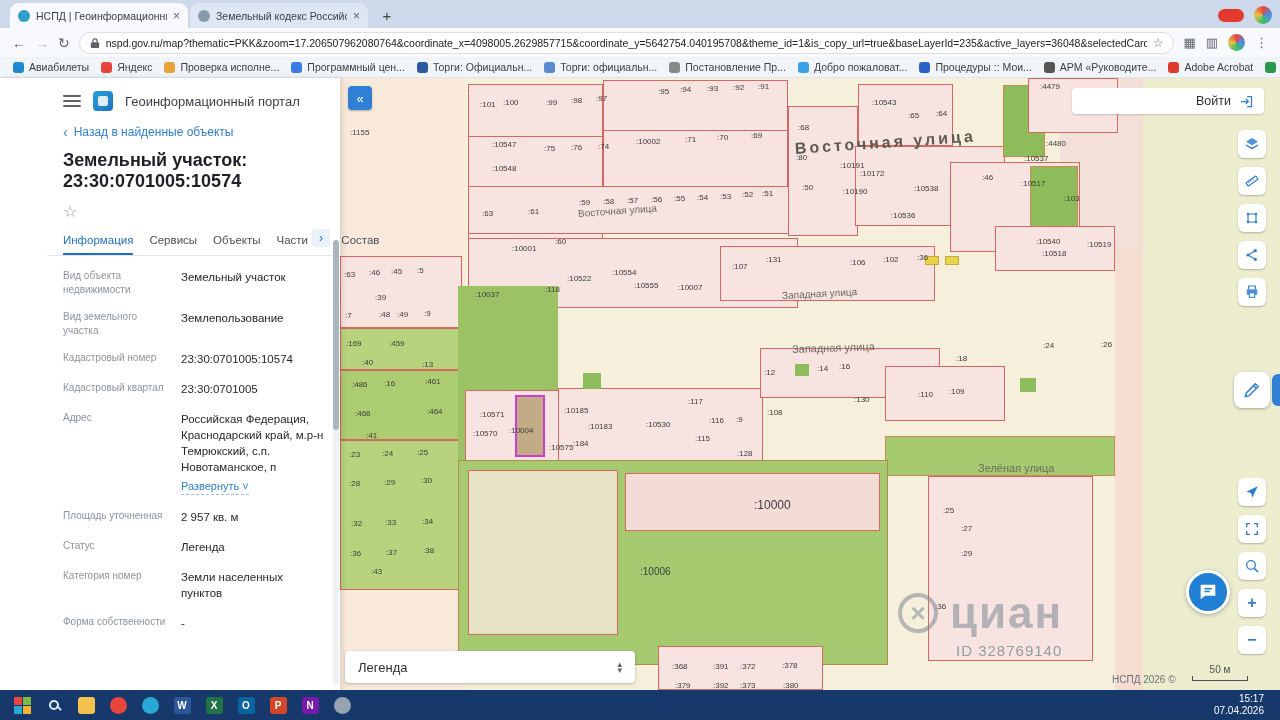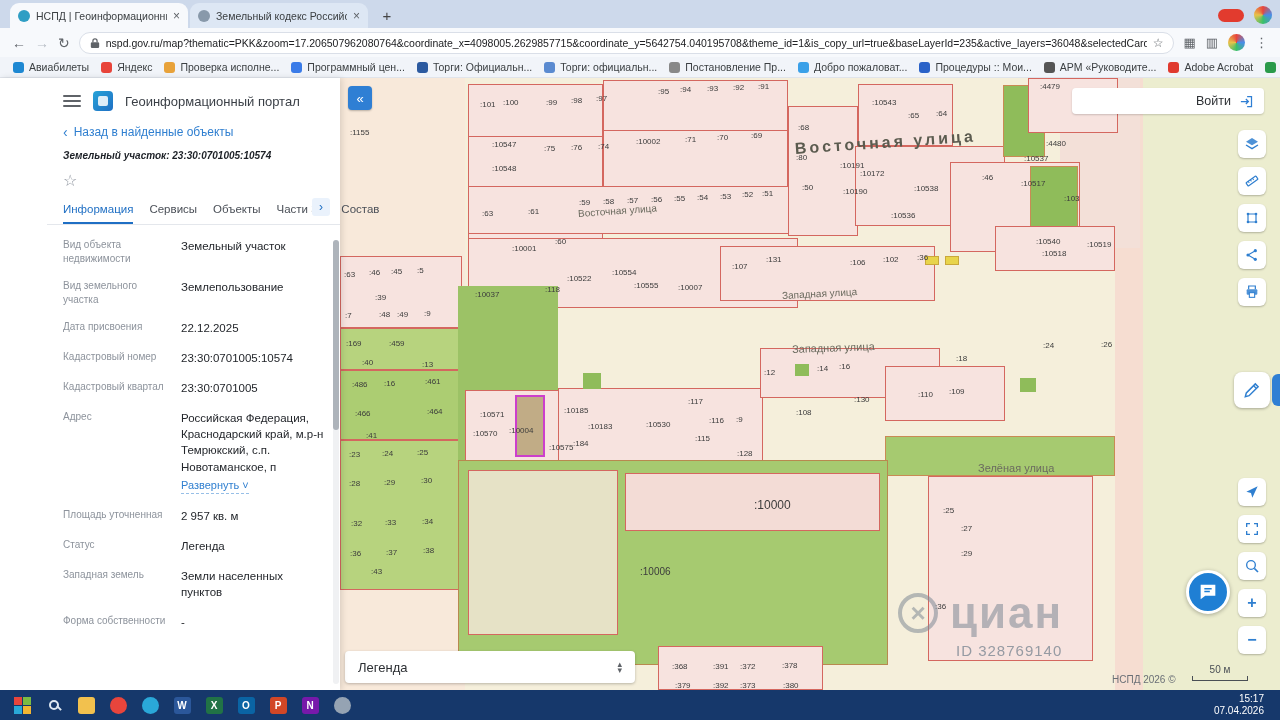--- a/index.html
+++ b/index.html
@@ -36,21 +36,21 @@
 
 .panel{position:absolute;left:0;top:78px;width:340px;height:612px;background:#fff;z-index:20;box-shadow:2px 0 6px rgba(0,0,0,.12);padding-left:47px;}
 .p-header{display:flex;align-items:center;gap:12px;padding:13px 16px 6px;}
 .hamburger{width:18px;display:flex;flex-direction:column;gap:3px;}
 .hamburger span{height:2px;background:#5f6368;border-radius:1px;}
 .p-logo{width:20px;height:20px;border-radius:4px;background:linear-gradient(135deg,#27a3d8,#1f6fc4);position:relative;flex:none;}
 .p-logo::after{content:"";position:absolute;left:5px;top:5px;right:5px;bottom:5px;background:#fff;border-radius:2px;opacity:.85;}
 .portal-title{font-size:13px;color:#3a3f46;}
 .back-row{display:flex;align-items:center;gap:6px;color:#2f7fd0;font-size:12px;padding:8px 16px 2px;}
 .back-chevron{font-size:14px;line-height:1;}
-.obj-title{font-size:10px;font-weight:bold;color:#1d2127;padding:9px 16px 2px;font-style:italic;}
+.obj-title{font-size:18px;font-weight:bold;color:#1d2127;padding:9px 16px 2px;}
 .star-row{padding:8px 16px 0;color:#9096a0;font-size:16px;}
 .ptabs{display:flex;gap:16px;padding:4px 16px 0;border-bottom:1px solid #e4e7ec;position:relative;}
 .ptab{font-size:11.5px;color:#4a4f57;padding:9px 0;white-space:nowrap;}
 .ptab.active{color:#1f6fc4;box-shadow:inset 0 -2px 0 #1f6fc4;}
 .ptabs-next{position:absolute;right:10px;top:8px;width:18px;height:18px;background:#eaf2fc;color:#1f6fc4;border-radius:3px;display:flex;align-items:center;justify-content:center;font-size:12px;}
 .fields{padding:6px 0;height:428px;overflow:hidden;}
 .field{display:flex;padding:7px 16px;}
 .f-label{width:118px;flex:none;font-size:10px;color:#8d939c;line-height:1.35;padding-right:10px;}
 .f-value{font-size:11.5px;color:#23262b;line-height:1.4;min-width:0;}
 .expand-link{color:#2f7fd0;font-size:11px;margin-top:3px;display:inline-block;border-bottom:1px dashed rgba(47,127,208,.5);}
@@ -222,45 +222,41 @@
   <div class="fields" id="panel-fields">
       <div class="field">
         <div class="f-label">Вид объекта недвижимости</div>
         <div class="f-value">Земельный участок</div>
       </div>
       <div class="field">
         <div class="f-label">Вид земельного участка</div>
         <div class="f-value">Землепользование</div>
       </div>
       <div class="field">
-        <div class="f-label">Дата присвоения</div>
-        <div class="f-value">22.12.2025</div>
-      </div>
-      <div class="field">
         <div class="f-label">Кадастровый номер</div>
         <div class="f-value">23:30:0701005:10574</div>
       </div>
       <div class="field">
         <div class="f-label">Кадастровый квартал</div>
         <div class="f-value">23:30:0701005</div>
       </div>
       <div class="field">
         <div class="f-label">Адрес</div>
         <div class="f-value">Российская Федерация, Краснодарский край, м.р-н Темрюкский, с.п. Новотаманское, п<div class="expand-link">Развернуть ˅</div></div>
       </div>
       <div class="field">
         <div class="f-label">Площадь уточненная</div>
         <div class="f-value">2 957 кв. м</div>
       </div>
       <div class="field">
         <div class="f-label">Статус</div>
         <div class="f-value">Легенда</div>
       </div>
       <div class="field">
-        <div class="f-label">Западная земель</div>
+        <div class="f-label">Категория номер</div>
         <div class="f-value">Земли населенных пунктов</div>
       </div>
       <div class="field">
         <div class="f-label">Форма собственности</div>
         <div class="f-value">-</div>
       </div>
       <div class="field"></div>
     </div>
   <div class="pscroll-track"></div>
   <div class="pscroll-thumb"></div>
@@ -409,21 +405,21 @@
       <div class="parcel-label" style="left: 169px; top: 348px;">:10004</div>
       <div class="parcel-label" style="left: 224px; top: 328px;">:10185</div>
       <div class="parcel-label" style="left: 248px; top: 344px;">:10183</div>
       <div class="parcel-label" style="left: 306px; top: 342px;">:10530</div>
       <div class="parcel-label" style="left: 209px; top: 365px;">:10575</div>
       <div class="parcel-label" style="left: 233px; top: 361px;">:184</div>
       <div class="parcel-label" style="left: 348px; top: 319px;">:117</div>
       <div class="parcel-label" style="left: 369px; top: 338px;">:116</div>
       <div class="parcel-label" style="left: 396px; top: 337px;">:9</div>
       <div class="parcel-label" style="left: 355px; top: 356px;">:115</div>
-      <div class="parcel-label" style="left: 427px; top: 330px; margin-left: 29px;">:108</div>
+      <div class="parcel-label" style="left: 427px; top: 330px;">:108</div>
       <div class="parcel-label" style="left: 397px; top: 371px;">:128</div>
       <div class="parcel-label" style="left: 424px; top: 290px;">:12</div>
       <div class="parcel-label" style="left: 477px; top: 286px;">:14</div>
       <div class="parcel-label" style="left: 499px; top: 284px;">:16</div>
       <div class="parcel-label" style="left: 514px; top: 317px;">:130</div>
       <div class="parcel-label" style="left: 578px; top: 312px;">:110</div>
       <div class="parcel-label" style="left: 609px; top: 309px;">:109</div>
       <div class="parcel-label" style="left: 616px; top: 276px;">:18</div>
       <div class="parcel-label" style="left: 703px; top: 263px;">:24</div>
       <div class="parcel-label" style="left: 761px; top: 262px;">:26</div>

